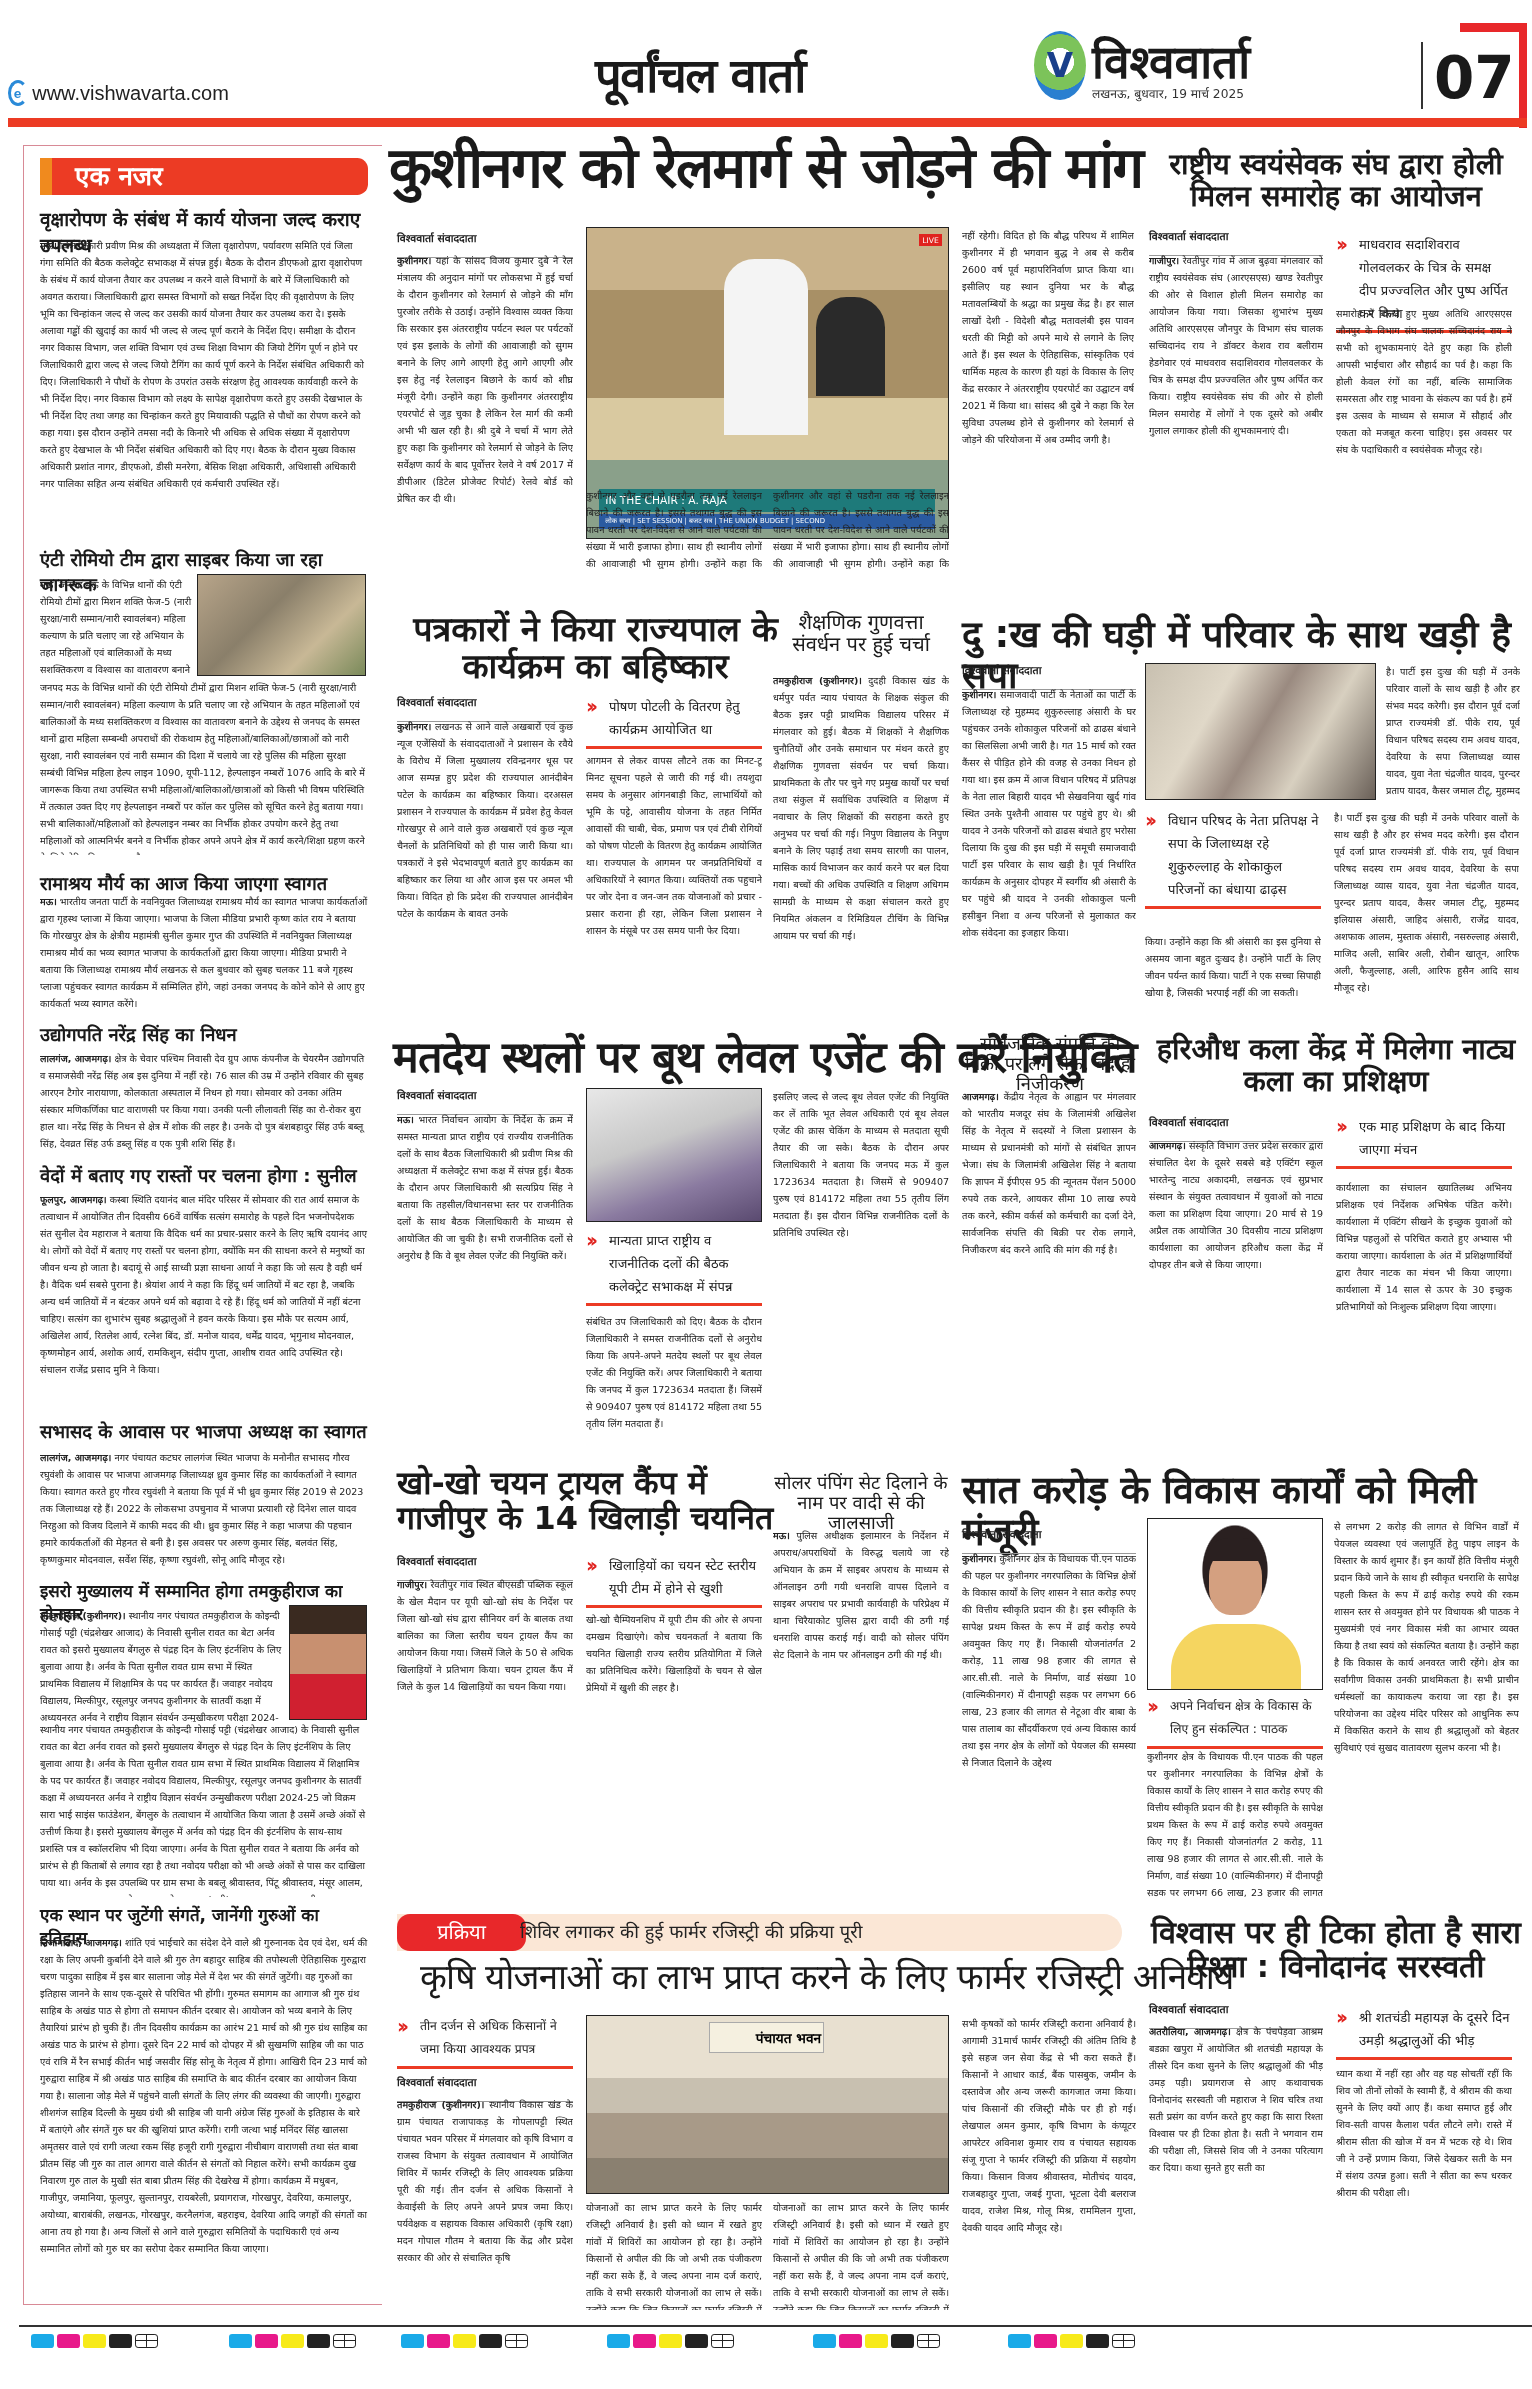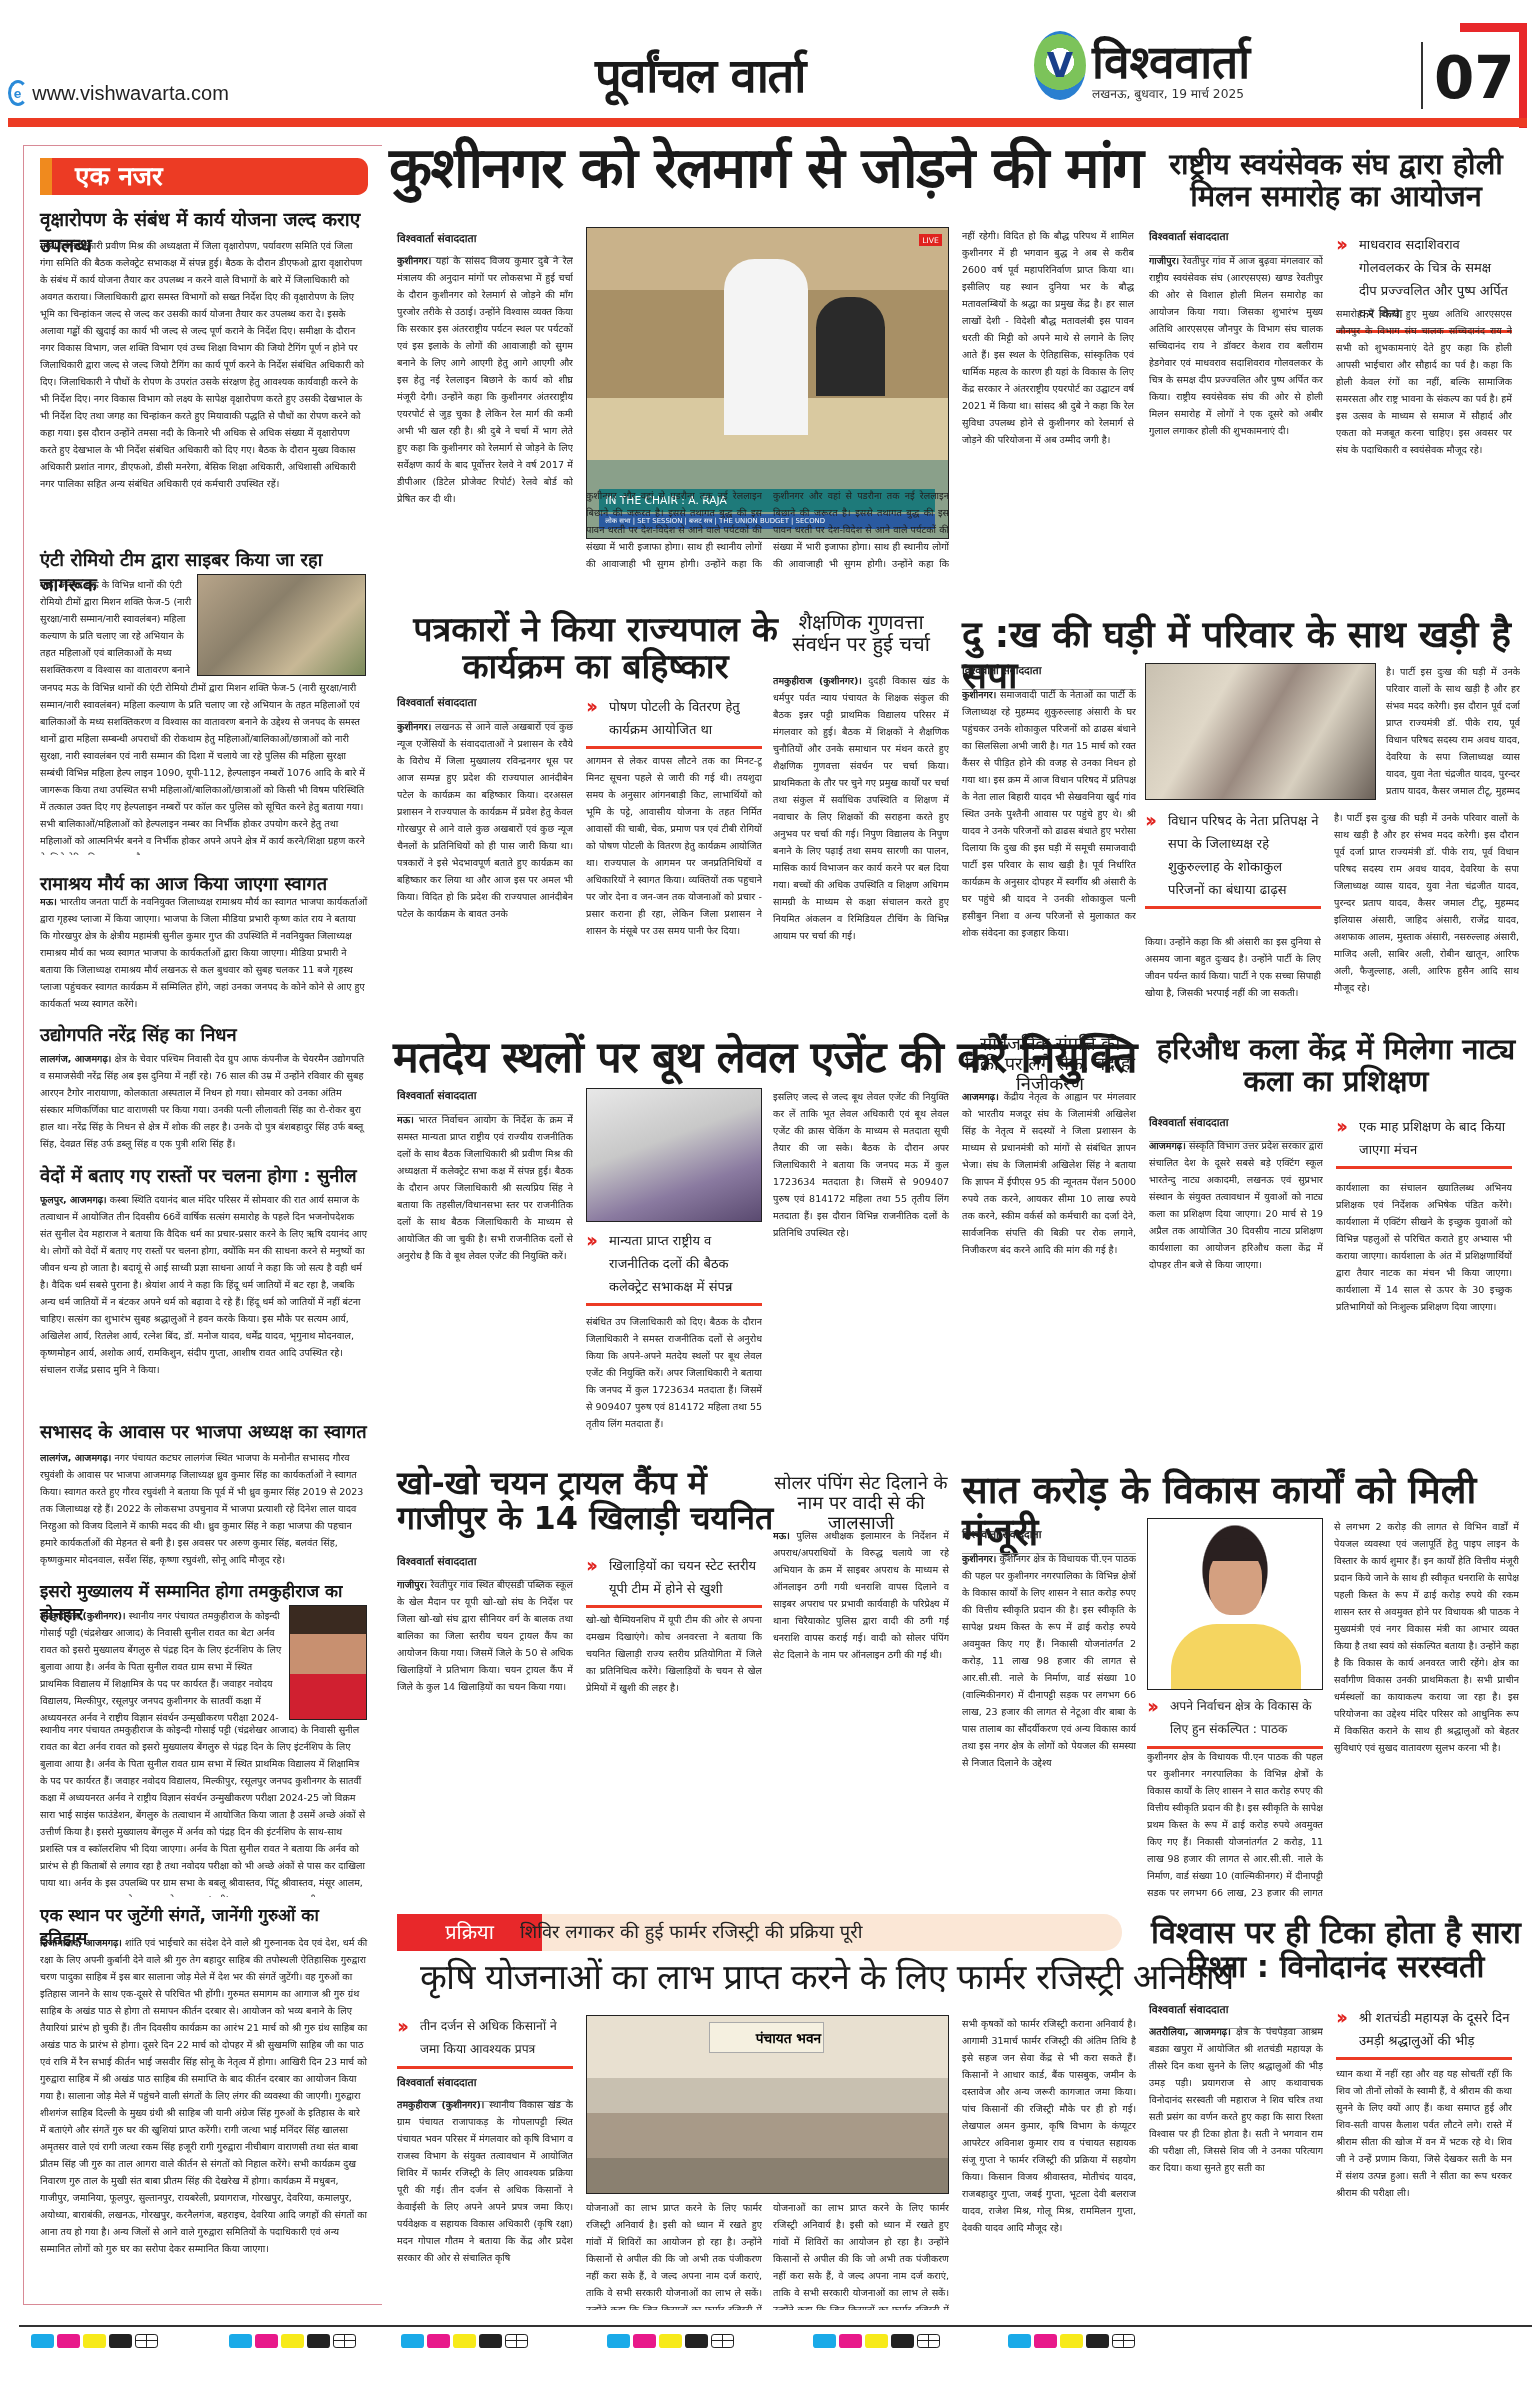--- a/index.html
+++ b/index.html
@@ -30,21 +30,21 @@
   .byline { position:absolute; font-size: 10.7px; font-weight:bold; color:#222; border-bottom: 1.5px solid #999; padding-bottom: 12px; }
   .body { position:absolute; font-size: 9.5px; line-height: 17px; color:#222; text-align: justify; overflow:hidden; }
   .body b { font-weight:bold; }
   .pull { position:absolute; font-size: 13px; line-height: 23px; color:#1a1a1a; border-bottom: 3.1px solid #ec3b24; padding-left: 23px; padding-bottom: 4.6px; }
   .pull .chev { position:absolute; left: 0; top: 0; color: #e0231f; font-weight: bold; font-size: 20px; letter-spacing:-4.6px; }
   .photo { position:absolute; border: 1.5px solid #222; overflow:hidden; }
   .photo .cap { position:absolute; color:#fff; font-size: 9.2px; }
 
   
   .banner { left: 397px; top: 1914px; width: 725px; height: 37px; background: #fbe7d6; border-radius: 0 18.3px 18.3px 0; }
-  .banner-tag { left: 397px; top: 1914px; width: 145px; height: 37px; background: #e8282a; color:#fff; font-size: 20px; text-align:center; line-height:37px; }
+  .banner-tag { left: 397px; top: 1914px; width: 129px; height: 37px; background: #e8282a; color:#fff; font-size: 20px; text-align:center; line-height:37px;border-radius:13px; }
   .banner-text { left: 520px; top: 1918px; font-size: 18.3px; color:#222; }
 
   
   .foot-rule { left: 19px; top: 2325px; width: 1514px; height: 1.5px; background: #333; }
   .regmarks { position:absolute; display:flex; gap: 3.1px; }
   .regmarks span { display:inline-block; width: 23px; height: 13.7px; border-radius: 3.1px; }
   .regmarks .c { background:#1aaae8; } .regmarks .m { background:#e8198a; } .regmarks .y { background:#f7ea1a; } .regmarks .k { background:#222; }
   .regmarks .g { border: 1.1px solid #222; background: linear-gradient(#222,#222) center/100% 1.1px no-repeat, linear-gradient(#222,#222) center/1.1px 100% no-repeat; }
 </style>
 </head>
@@ -147,21 +147,21 @@
 <div class="head" style="left:1153px;top:1034px;width:366px;font-size:29px;text-align:center;">हरिऔध कला केंद्र में मिलेगा नाट्य कला का प्रशिक्षण</div>
 <div class="byline" style="left:1149px;top:1115px;width:174px;">विश्ववार्ता संवाददाता</div>
 <div class="body" style="left:1149px;top:1137px;width:174px;height:294px;"><b>आजमगढ़।</b> <span>संस्कृति विभाग उत्तर प्रदेश सरकार द्वारा संचालित देश के दूसरे सबसे बड़े एक्टिंग स्कूल भारतेन्दु नाट्य अकादमी, लखनऊ एवं सुप्रभार संस्थान के संयुक्त तत्वावधान में युवाओं को नाट्य कला का प्रशिक्षण दिया जाएगा। 20 मार्च से 19 अप्रैल तक आयोजित 30 दिवसीय नाट्य प्रशिक्षण कार्यशाला का आयोजन हरिऔध कला केंद्र में दोपहर तीन बजे से किया जाएगा।</span></div>
 <div class="pull" style="left:1336px;top:1115px;width:176px;"><span class="chev">››</span><span>एक माह प्रशिक्षण के बाद किया जाएगा मंचन</span></div>
 <div class="body" style="left:1336px;top:1179px;width:176px;height:252px;">कार्यशाला का संचालन ख्यातिलब्ध अभिनय प्रशिक्षक एवं निर्देशक अभिषेक पंडित करेंगे। कार्यशाला में एक्टिंग सीखने के इच्छुक युवाओं को विभिन्न पहलुओं से परिचित कराते हुए अभ्यास भी कराया जाएगा। कार्यशाला के अंत में प्रशिक्षणार्थियों द्वारा तैयार नाटक का मंचन भी किया जाएगा। कार्यशाला में 14 साल से ऊपर के 30 इच्छुक प्रतिभागियों को निःशुल्क प्रशिक्षण दिया जाएगा।</div>
 
 <div class="head" style="left:397px;top:1466px;width:397px;font-size:32px;text-align:left;">खो-खो चयन ट्रायल कैंप में गाजीपुर के 14 खिलाड़ी चयनित</div>
 <div class="byline" style="left:397px;top:1554px;width:176px;">विश्ववार्ता संवाददाता</div>
 <div class="body" style="left:397px;top:1576px;width:176px;height:321px;"><b>गाजीपुर।</b> <span>रेवतीपुर गांव स्थित बीएसडी पब्लिक स्कूल के खेल मैदान पर यूपी खो-खो संघ के निर्देश पर जिला खो-खो संघ द्वारा सीनियर वर्ग के बालक तथा बालिका का जिला स्तरीय चयन ट्रायल कैंप का आयोजन किया गया। जिसमें जिले के 50 से अधिक खिलाड़ियों ने प्रतिभाग किया। चयन ट्रायल कैंप में जिले के कुल 14 खिलाड़ियों का चयन किया गया।</span></div>
 <div class="pull" style="left:586px;top:1554px;width:176px;"><span class="chev">››</span><span>खिलाड़ियों का चयन स्टेट स्तरीय यूपी टीम में होने से खुशी</span></div>
-<div class="body" style="left:586px;top:1611px;width:176px;height:286px;">खो-खो चैम्पियनशिप में यूपी टीम की ओर से अपना दमखम दिखाएंगे। कोच अनवरत्ता ने बताया कि चयनित खिलाड़ी राज्य स्तरीय प्रतियोगिता में जिले का प्रतिनिधित्व करेंगे। खिलाड़ियों के चयन से खेल प्रेमियों में खुशी की लहर है।</div>
+<div class="body" style="left:586px;top:1611px;width:176px;height:286px;">खो-खो चैम्पियनशिप में यूपी टीम की ओर से अपना दमखम दिखाएंगे। कोच चयनकर्ता ने बताया कि चयनित खिलाड़ी राज्य स्तरीय प्रतियोगिता में जिले का प्रतिनिधित्व करेंगे। खिलाड़ियों के चयन से खेल प्रेमियों में खुशी की लहर है।</div>
 
 <div class="head" style="left:773px;top:1473px;width:176px;font-size:18.3px;text-align:center;font-weight:normal;">सोलर पंपिंग सेट दिलाने के नाम पर वादी से की जालसाजी</div>
 <div class="body" style="left:773px;top:1527px;width:176px;height:370px;"><b>मऊ।</b> <span>पुलिस अधीक्षक इलामारन के निर्देशन में अपराध/अपराधियों के विरुद्ध चलाये जा रहे अभियान के क्रम में साइबर अपराध के माध्यम से ऑनलाइन ठगी गयी धनराशि वापस दिलाने व साइबर अपराध पर प्रभावी कार्यवाही के परिप्रेक्ष्य में थाना चिरैयाकोट पुलिस द्वारा वादी की ठगी गई धनराशि वापस कराई गई। वादी को सोलर पंपिंग सेट दिलाने के नाम पर ऑनलाइन ठगी की गई थी।</span></div>
 
 <div class="head" style="left:962px;top:1470px;width:565px;font-size:38px;">सात करोड़ के विकास कार्यों को मिली मंजूरी</div>
 <div class="byline" style="left:962px;top:1527px;width:174px;">विश्ववार्ता संवाददाता</div>
 <div class="body" style="left:962px;top:1550px;width:174px;height:347px;"><b>कुशीनगर।</b> <span>कुशीनगर क्षेत्र के विधायक पी.एन पाठक की पहल पर कुशीनगर नगरपालिका के विभिन्न क्षेत्रों के विकास कार्यों के लिए शासन ने सात करोड़ रुपए की वित्तीय स्वीकृति प्रदान की है। इस स्वीकृति के सापेक्ष प्रथम किस्त के रूप में ढाई करोड़ रुपये अवमुक्त किए गए हैं। निकासी योजनांतर्गत 2 करोड़, 11 लाख 98 हजार की लागत से आर.सी.सी. नाले के निर्माण, वार्ड संख्या 10 (वाल्मिकीनगर) में दीनापट्टी सड़क पर लगभग 66 लाख, 23 हजार की लागत से नेटूआ वीर बाबा के पास तालाब का सौंदर्यीकरण एवं अन्य विकास कार्य तथा इस नगर क्षेत्र के लोगों को पेयजल की समस्या से निजात दिलाने के उद्देश्य</span></div>
 <div class="photo" style="left:1147px;top:1518px;width:176px;height:172px;background:radial-gradient(ellipse at 50% 30%,#d8a888 0 18%,#2a2020 19% 26%,#ffffff 27%),linear-gradient(#fff 0 60%,#f3d86a 60%);">
   <div style="position:absolute;left:23px;bottom:0;width:130px;height:65px;background:#f5d560;border-radius:46px 46px 0 0;"></div>
   <div style="position:absolute;left:61px;top:30.5px;width:53px;height:65px;background:#d4a080;border-radius:40%;"></div>

